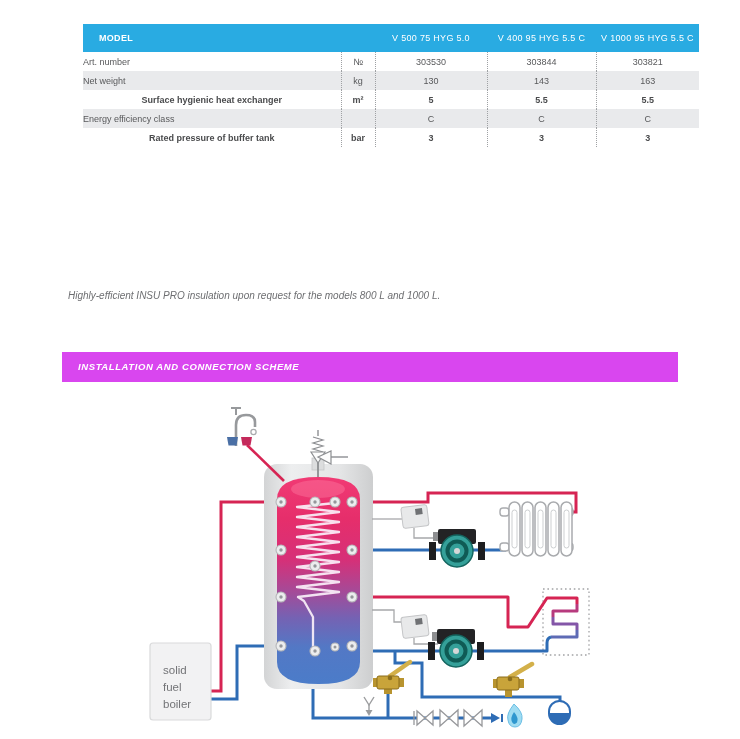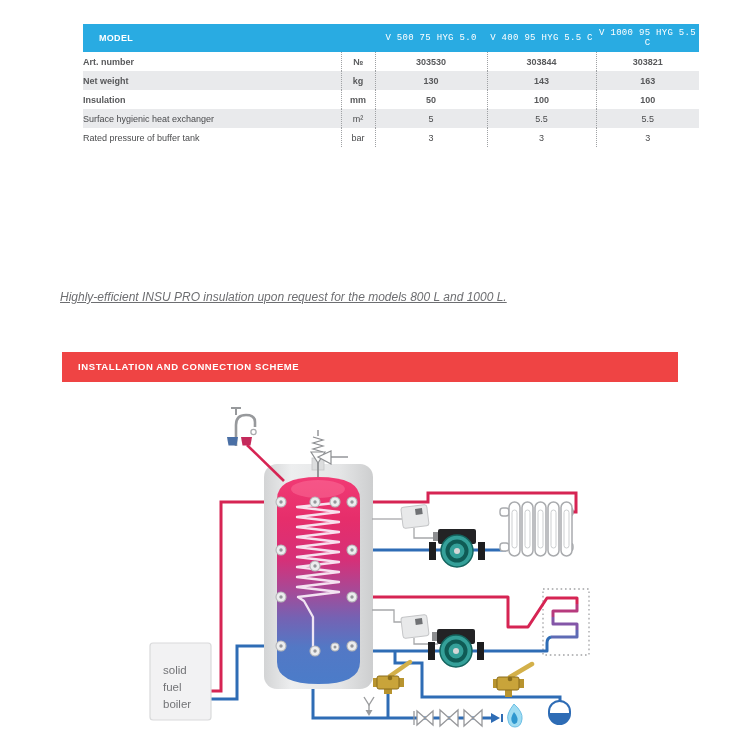--- a/index.html
+++ b/index.html
@@ -4,29 +4,29 @@
 <style>
   html,body{margin:0;padding:0;background:#fff;}
   .page{position:relative;width:740px;height:739px;background:#ffffff;overflow:hidden;
         font-family:"Liberation Sans",sans-serif;-webkit-font-smoothing:antialiased;}
   
   table.spec{position:absolute;left:62px;top:24px;width:616px;border-collapse:collapse;
              table-layout:fixed;font-size:9px;color:#58595B;margin-left:21px;}
   table.spec th{background:#29ABE2;color:#ffffff;height:28px;font-weight:bold;
                 font-size:9px;letter-spacing:.3px;padding:0;}
   table.spec th.h-model{text-align:left;padding-left:16px;}
-  table.spec th.h-col{text-align:center;font-weight:normal;font-family:Liberation Mono, monospace;}
-  table.spec td{height:19px;padding:0;vertical-align:middle;font-weight:bold;}
+  table.spec th.h-col{text-align:center;font-weight:normal;}
+  table.spec td{height:19px;padding:0;vertical-align:middle;}
   td.c-label{text-align:left;padding-left:10px;}
   td.c-unit,td.c-val{text-align:center;border-left:1px dotted #9FA1A4;}
   tbody tr:nth-child(even) td{background:#E9EAEC;}
-  tbody tr.bold-row td{font-weight:normal;color:#4A4B4D;}
-  .footnote{position:absolute;left:60px;top:290px;font-size:12px;font-style:italic;color:#6D6E71;text-decoration:underline;}
+  tbody tr.bold-row td{font-weight:bold;color:#4A4B4D;text-align:center;}
+  .footnote{position:absolute;left:68px;top:290px;font-size:10px;font-style:italic;color:#6D6E71;}
   
-  .banner{position:absolute;left:62px;top:352px;width:616px;height:30px;background:#ef4444;}
+  .banner{position:absolute;left:62px;top:352px;width:616px;height:30px;background:#d946ef;font-style:italic;}
   .banner span{display:block;color:#fff;font-size:9.5px;letter-spacing:.6px;line-height:30px;
                padding-left:16px;font-weight:bold;}
   
   svg.diagram{position:absolute;left:0;top:0;}
   .boiler-text{font-family:"Liberation Sans",sans-serif;font-size:11.5px;fill:#737477;}
 </style>
 </head>
 <body>
 
 <div class="page">
@@ -56,33 +56,33 @@
         <td class="c-val">303844</td>
         <td class="c-val">303821</td>
       </tr>
       <tr>
         <td class="c-label">Net weight</td>
         <td class="c-unit">kg</td>
         <td class="c-val">130</td>
         <td class="c-val">143</td>
         <td class="c-val">163</td>
       </tr>
-      <tr>
-        <td class="c-label">Insulation</td>
-        <td class="c-unit">mm</td>
-        <td class="c-val">50</td>
-        <td class="c-val">100</td>
-        <td class="c-val">100</td>
-      </tr>
       <tr class="bold-row">
         <td class="c-label">Surface hygienic heat exchanger</td>
         <td class="c-unit">m²</td>
         <td class="c-val">5</td>
         <td class="c-val">5.5</td>
         <td class="c-val">5.5</td>
+      </tr>
+      <tr>
+        <td class="c-label">Energy efficiency class</td>
+        <td class="c-unit"></td>
+        <td class="c-val">C</td>
+        <td class="c-val">C</td>
+        <td class="c-val">C</td>
       </tr>
       <tr class="bold-row">
         <td class="c-label">Rated pressure of buffer tank</td>
         <td class="c-unit">bar</td>
         <td class="c-val">3</td>
         <td class="c-val">3</td>
         <td class="c-val">3</td>
       </tr>
     </tbody>
   </table>

